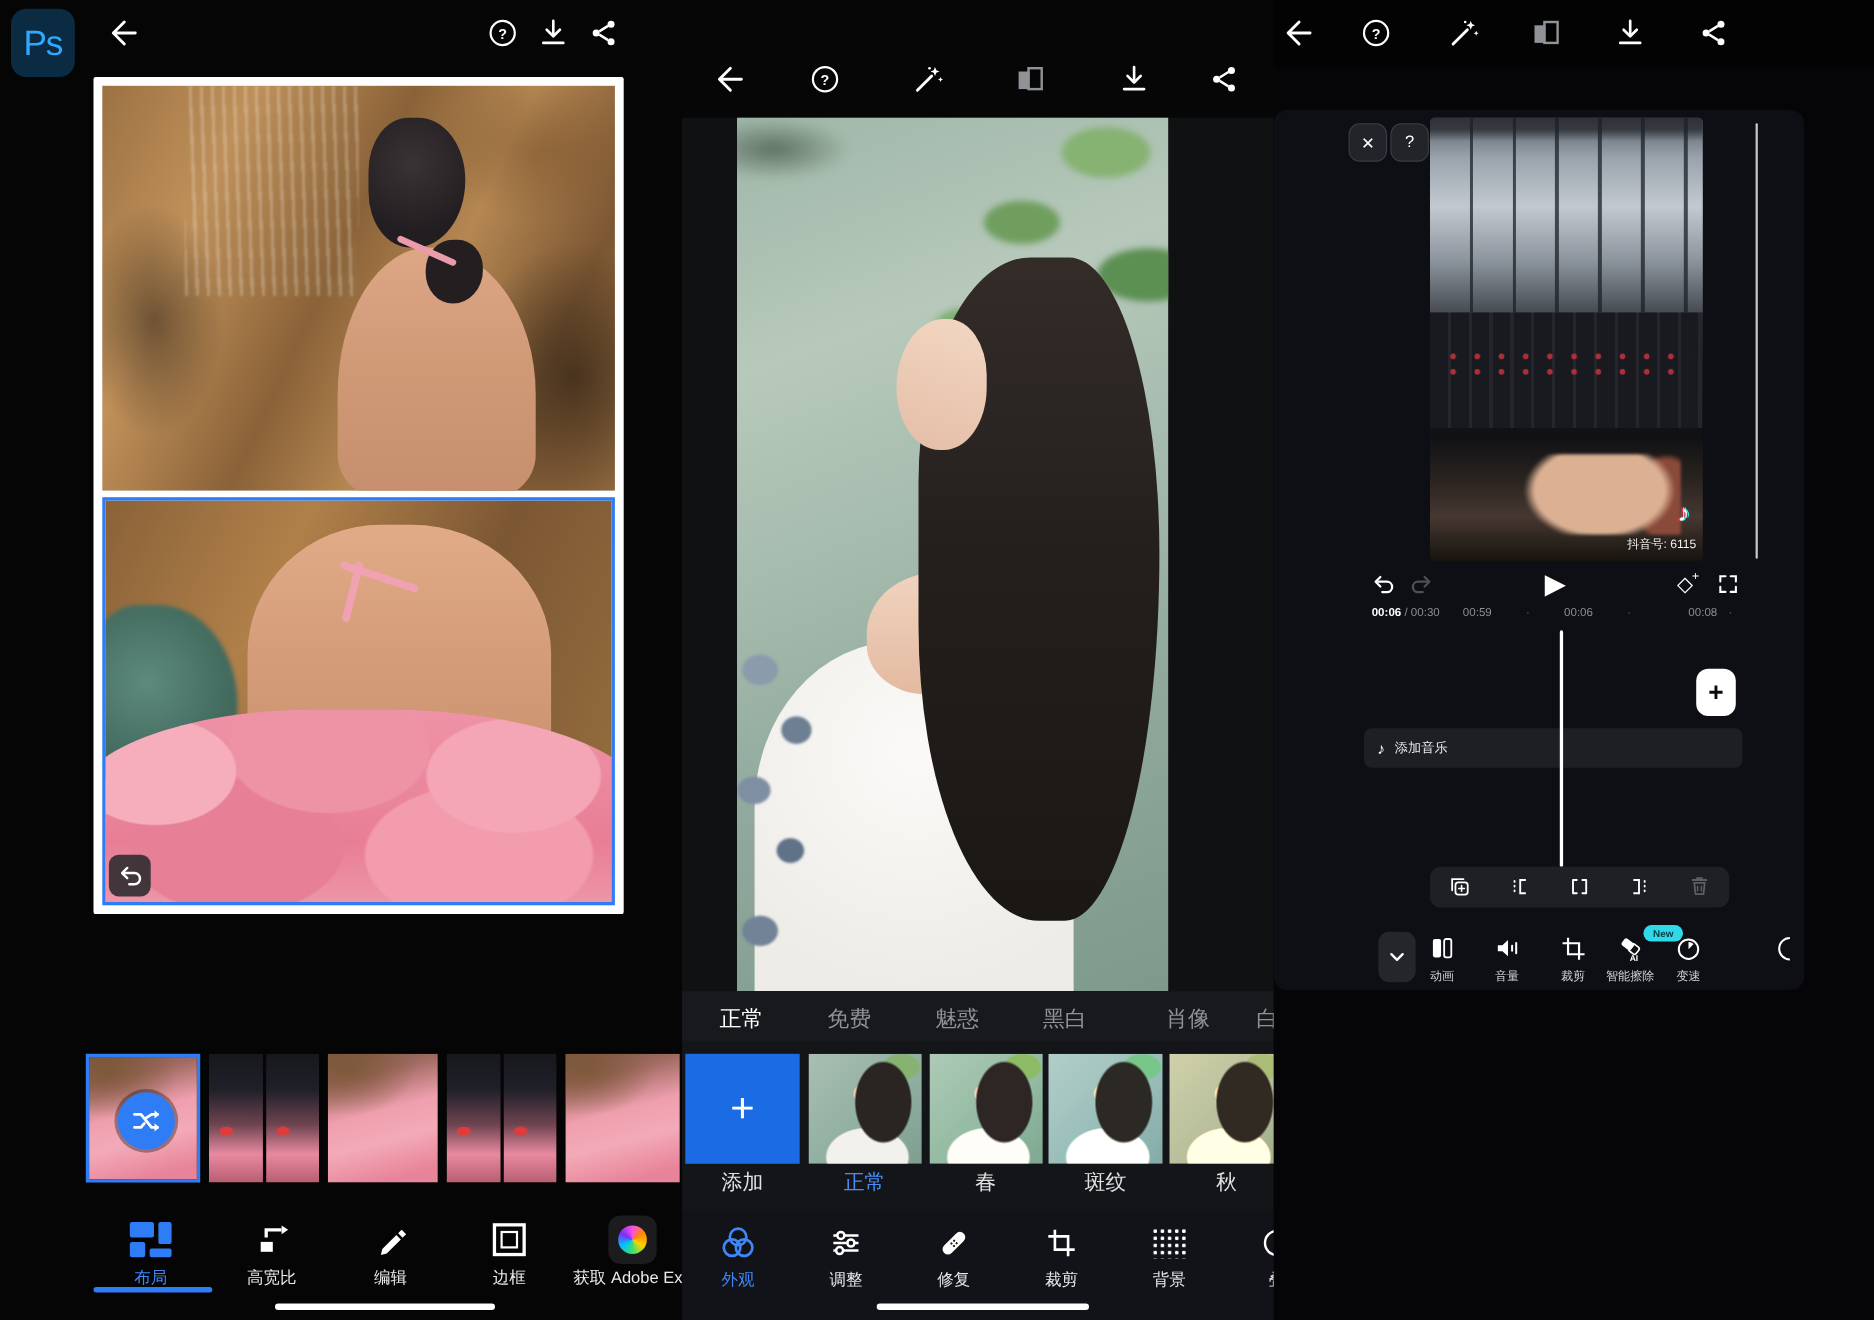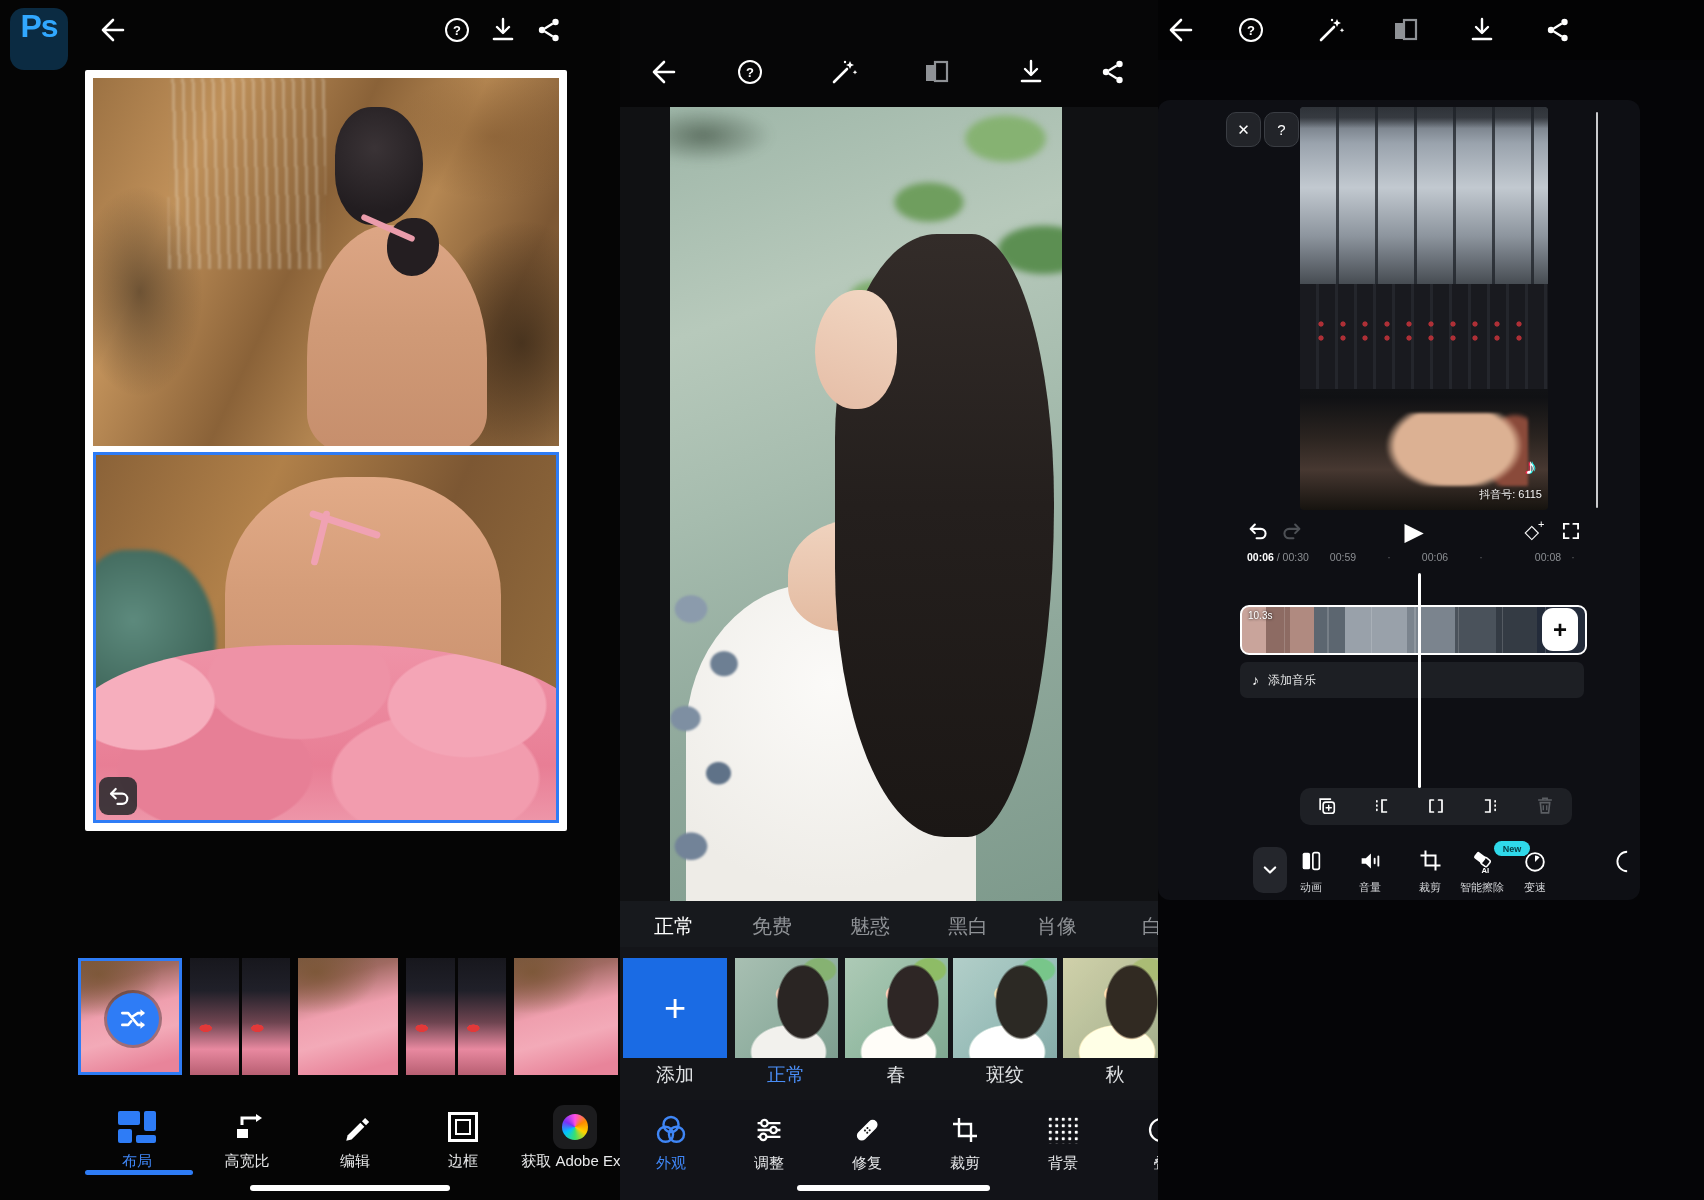--- a/index.html
+++ b/index.html
@@ -6,21 +6,21 @@
 html,body{width:1704px;height:1200px;background:#000;font-family:"Liberation Sans","DejaVu Sans",sans-serif;overflow:hidden}
 body{position:relative}
 .panel{position:absolute;top:0;height:1200px;overflow:hidden}
 #p-left{left:0;width:620px;background:#050505}
 #p-mid{left:620px;width:538px;background:#101113}
 #p-right{left:1158px;width:546px;background:#050507}
 svg{display:block}
 .icobox{position:absolute;width:32px;height:32px;display:flex;align-items:center;justify-content:center;cursor:pointer}
 
 
-.ps-logo{position:absolute;left:10px;top:8px;width:58px;height:62px;background:#0b2b42;border-radius:14px;display:flex;align-items:flex-start;justify-content:center;color:#31a8ff;font-weight:bold;font-size:32px;letter-spacing:-1px}
+.ps-logo{position:absolute;left:10px;top:8px;width:58px;height:62px;background:#0b2b42;border-radius:14px;display:flex;align-items:center;justify-content:center;color:#31a8ff;font-weight:normal;font-size:32px;letter-spacing:-1px}
 .l-canvas{position:absolute;left:85px;top:70px;width:482px;height:761px;background:#fff;border-radius:2px}
 .l-photoA{position:absolute;left:8px;top:8px;width:466px;height:368px;overflow:hidden;background:
  radial-gradient(90px 150px at 10% 58%,rgba(55,42,28,.6),transparent 70%),
  radial-gradient(150px 90px at 86% 16%,rgba(125,85,45,.55),transparent 70%),
  radial-gradient(130px 170px at 92% 72%,rgba(48,34,20,.7),transparent 72%),
  linear-gradient(115deg,#9c7243 0%,#c1915a 22%,#8a6238 45%,#b58752 62%,#7c5733 82%,#936b40 100%)}
 .l-streaks{position:absolute;left:16%;top:0;width:34%;height:52%;background:repeating-linear-gradient(88deg,rgba(236,228,212,.38) 0 3px,rgba(160,140,110,.07) 3px 10px);filter:blur(1px);opacity:.8}
 .l-hairA{position:absolute;left:52%;top:8%;width:88px;height:118px;background:radial-gradient(circle at 45% 35%,#3a3336,#221d20 70%);border-radius:46% 54% 58% 48%}
 .l-bunA{position:absolute;left:63%;top:38%;width:52px;height:58px;background:#241e21;border-radius:50% 46% 55% 50%}
 .l-bodyA{position:absolute;left:46%;top:40%;width:180px;height:230px;background:linear-gradient(180deg,#dda685 0%,#d09a77 45%,#c68e6c 100%);border-radius:46% 54% 26% 26%/58% 58% 18% 18%}
@@ -128,21 +128,21 @@
 .r-stripframes{position:absolute;inset:0;background:repeating-linear-gradient(90deg,transparent 0 42px,rgba(255,255,255,.16) 42px 43.5px)}
 .r-dur{position:absolute;left:6px;top:3px;color:#fff;font-size:10px;text-shadow:0 0 3px #000}
 .r-addclip{position:absolute;left:384px;top:508px;width:36px;height:43px;background:#fff;border-radius:11px;display:flex;align-items:center;justify-content:center;font-size:24px;font-weight:bold;color:#0a0a0a;cursor:pointer}
 .r-music{position:absolute;left:82px;top:562px;width:344px;height:36px;background:#1d1f24;border-radius:7px;display:flex;align-items:center;padding-left:12px;gap:9px;color:#e8e9ea;font-size:12px;cursor:pointer}
 .r-music .note{font-size:14px;color:#fff}
 .r-playhead{position:absolute;left:260px;top:473px;width:3px;height:215px;background:#fff;border-radius:2px;cursor:ew-resize}
 .r-clippill{position:absolute;left:142px;top:688px;width:272px;height:37px;background:#1e2025;border-radius:10px}
 .r-clippill .ci{position:absolute;top:4px;width:28px;height:28px;margin-left:-14px;display:flex;align-items:center;justify-content:center;cursor:pointer}
 .r-chev{position:absolute;left:95px;top:747px;width:34px;height:46px;background:#24262c;border-radius:10px;display:flex;align-items:center;justify-content:center;cursor:pointer}
 .r-titem{position:absolute;top:748px;width:80px;margin-left:-40px;text-align:center;cursor:pointer}
-.r-titem .ichold{height:28px;display:flex;align-items:flex-start;justify-content:center}
+.r-titem .ichold{height:28px;display:flex;align-items:center;justify-content:center}
 .r-titem .lab{margin-top:4px;font-size:11px;color:#d2d4d7;white-space:nowrap}
 .r-new{position:absolute;left:336px;top:741px;width:36px;height:15px;background:#2fd9ea;border-radius:8px;color:#064048;font-size:9px;font-weight:bold;display:flex;align-items:center;justify-content:center;z-index:3}
 .r-remnant{position:absolute;left:-18px;top:912px;color:#6f7276;font-size:20px}
 </style>
 </head>
 <body>
 
 <div class="panel" id="p-left">
   <div class="ps-logo">
     <span>Ps</span>
@@ -325,21 +325,21 @@
     <div class="m-hair"></div>
     <div class="m-face"></div>
     <div class="m-flowers"></div>
   </div>
 
   <div class="m-tabs">
     <div class="m-tab on" style="left:54px">正常</div>
     <div class="m-tab" style="left:152px">免费</div>
     <div class="m-tab" style="left:250px">魅惑</div>
     <div class="m-tab" style="left:348px">黑白</div>
-    <div class="m-tab" style="left:437px">肖像</div>
+    <div class="m-tab" style="left:460px">肖像</div>
     <div class="m-tab" style="left:532px">白</div>
   </div>
 
   <div class="m-filterarea">
     <div class="m-tile addtile" style="left:3px;width:104px">
         <span>+</span>
       </div>
     <div class="m-tile" style="left:115px;width:103px">
         <div class="mp"></div>
       </div>
@@ -519,24 +519,20 @@
     <div class="r-ruler">
       <span style="position:absolute;left:89px;top:1px"><span class="cur">00:06</span><span> / 00:30</span></span>
       <span class="r-tick" style="left:185px">00:59</span>
       <span class="r-dot" style="left:231px">·</span>
       <span class="r-tick" style="left:277px">00:06</span>
       <span class="r-dot" style="left:323px">·</span>
       <span class="r-tick" style="left:390px">00:08</span>
       <span class="r-dot" style="left:415px">·</span>
     </div>
 
-    <div class="r-strip">
-      <div class="r-stripframes"></div>
-      <div class="r-dur">10.3s</div>
-    </div>
     <div class="r-addclip">
         <span>+</span>
       </div>
 
     <div class="r-music">
       <span class="note">♪</span>
       <span>添加音乐</span>
     </div>
 
     <div class="r-playhead"></div>

